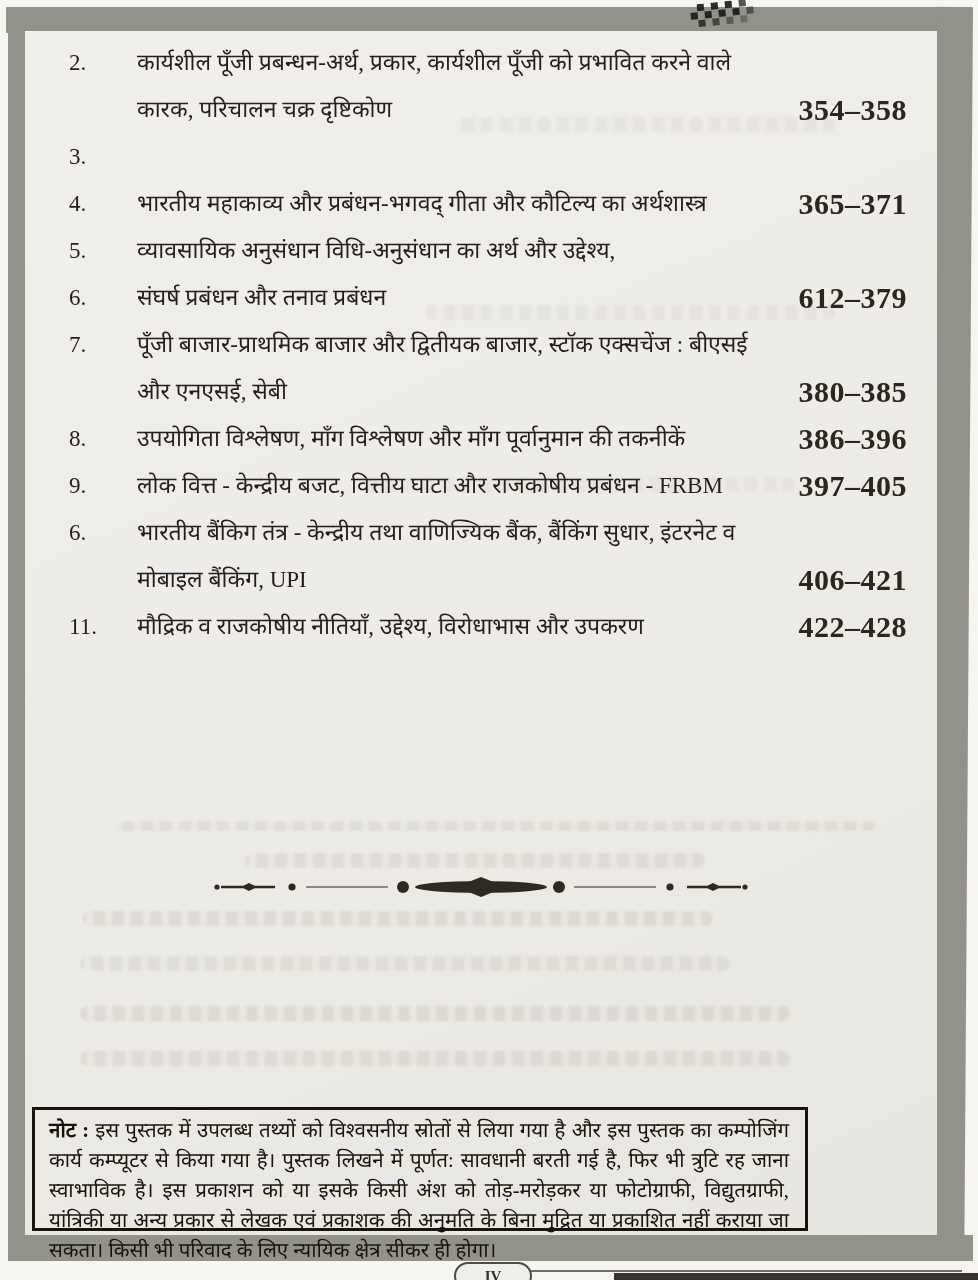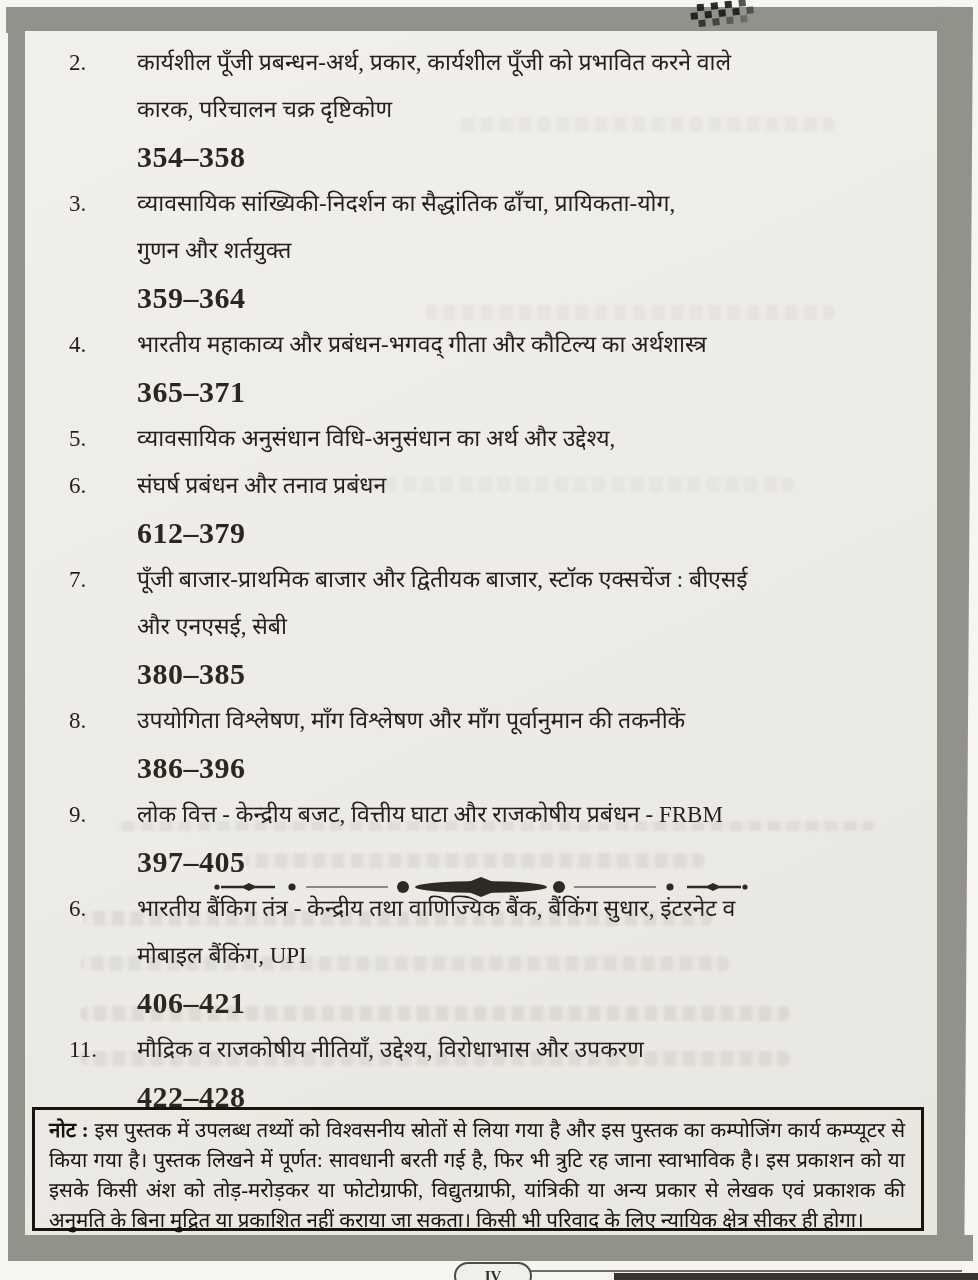--- a/index.html
+++ b/index.html
@@ -28,21 +28,21 @@
 
   
   .toc{list-style:none;margin:0;padding:8px 0 0 0;}
   .toc-row{display:flex;align-items:flex-start;}
   .num{
     flex:0 0 112px;box-sizing:border-box;padding-left:44px;
     font-size:23px;line-height:47px;color:#231f1a;
   }
   .body{flex:1 1 auto;box-sizing:border-box;padding-right:30px;min-width:0;}
   .line{font-size:23px;line-height:47px;color:#231f1a;white-space:nowrap;overflow:hidden;}
-  .leader{display:flex;align-items:flex-start;font-size:23px;line-height:47px;color:#231f1a;flex-direction:column;}
+  .leader{display:flex;align-items:flex-start;font-size:23px;line-height:47px;color:#231f1a;}
   .leader .title{flex:0 0 auto;white-space:nowrap;}
   .leader .dots{
     flex:1 1 auto;margin:0 10px 0 14px;min-width:8px;
     background-image:radial-gradient(circle at 2.4px 2.4px,#3b372f 1.35px,rgba(0,0,0,0) 1.7px);
     background-size:5.6px 5px;background-repeat:repeat-x;background-position:0 31px;
   }
   .leader .dots.nodots{background:none;}
   .leader .pages{
     flex:0 0 auto;white-space:nowrap;font-weight:700;font-size:30px;
     letter-spacing:.5px;color:#2a2620;
@@ -53,21 +53,21 @@
 
   
   .ghost{
     position:absolute;height:15px;border-radius:7px;
     background:repeating-linear-gradient(90deg,rgba(92,86,74,.6) 0 12px,rgba(92,86,74,.14) 12px 19px);
     filter:blur(1.3px);transform:scaleX(-1);
   }
 
   
   .note{
-    position:absolute;left:7px;top:1076px;width:892px;height:124px;box-sizing:border-box;
+    position:absolute;left:7px;top:1076px;width:776px;height:124px;box-sizing:border-box;
     border:3px solid #17140e;padding:5px 16px 6px 14px;
     font-size:20.5px;line-height:30px;color:#17140e;text-align:justify;
   }
   .note b{font-weight:700;}
 
   
   .footer-line{position:absolute;left:528px;top:1270px;width:434px;height:2px;background:#6d6c66;}
   .footer-dark{position:absolute;left:614px;top:1273px;width:364px;height:7px;background:#37342e;}
   .page-badge{
     position:absolute;left:454px;top:1262px;width:78px;height:28px;box-sizing:border-box;
@@ -115,28 +115,20 @@
             <div class="leader">
         <span class="title">कारक, परिचालन चक्र दृष्टिकोण</span>
         <span class="dots"></span>
         <span class="pages">354–358</span>
       </div>
     </div>
   </li>
 
   <li class="toc-row">
     <span class="num">3.</span>
-    <div class="body">
-      <div class="line">व्यावसायिक सांख्यिकी-निदर्शन का सैद्धांतिक ढाँचा, प्रायिकता-योग,</div>
-            <div class="leader">
-        <span class="title">गुणन और शर्तयुक्त</span>
-        <span class="dots"></span>
-        <span class="pages">359–364</span>
-      </div>
-    </div>
   </li>
 
   <li class="toc-row">
     <span class="num">4.</span>
     <div class="body">
       <div class="leader">
         <span class="title">भारतीय महाकाव्य और प्रबंधन-भगवद् गीता और कौटिल्य का अर्थशास्त्र</span>
         <span class="dots"></span>
         <span class="pages">365–371</span>
       </div>

